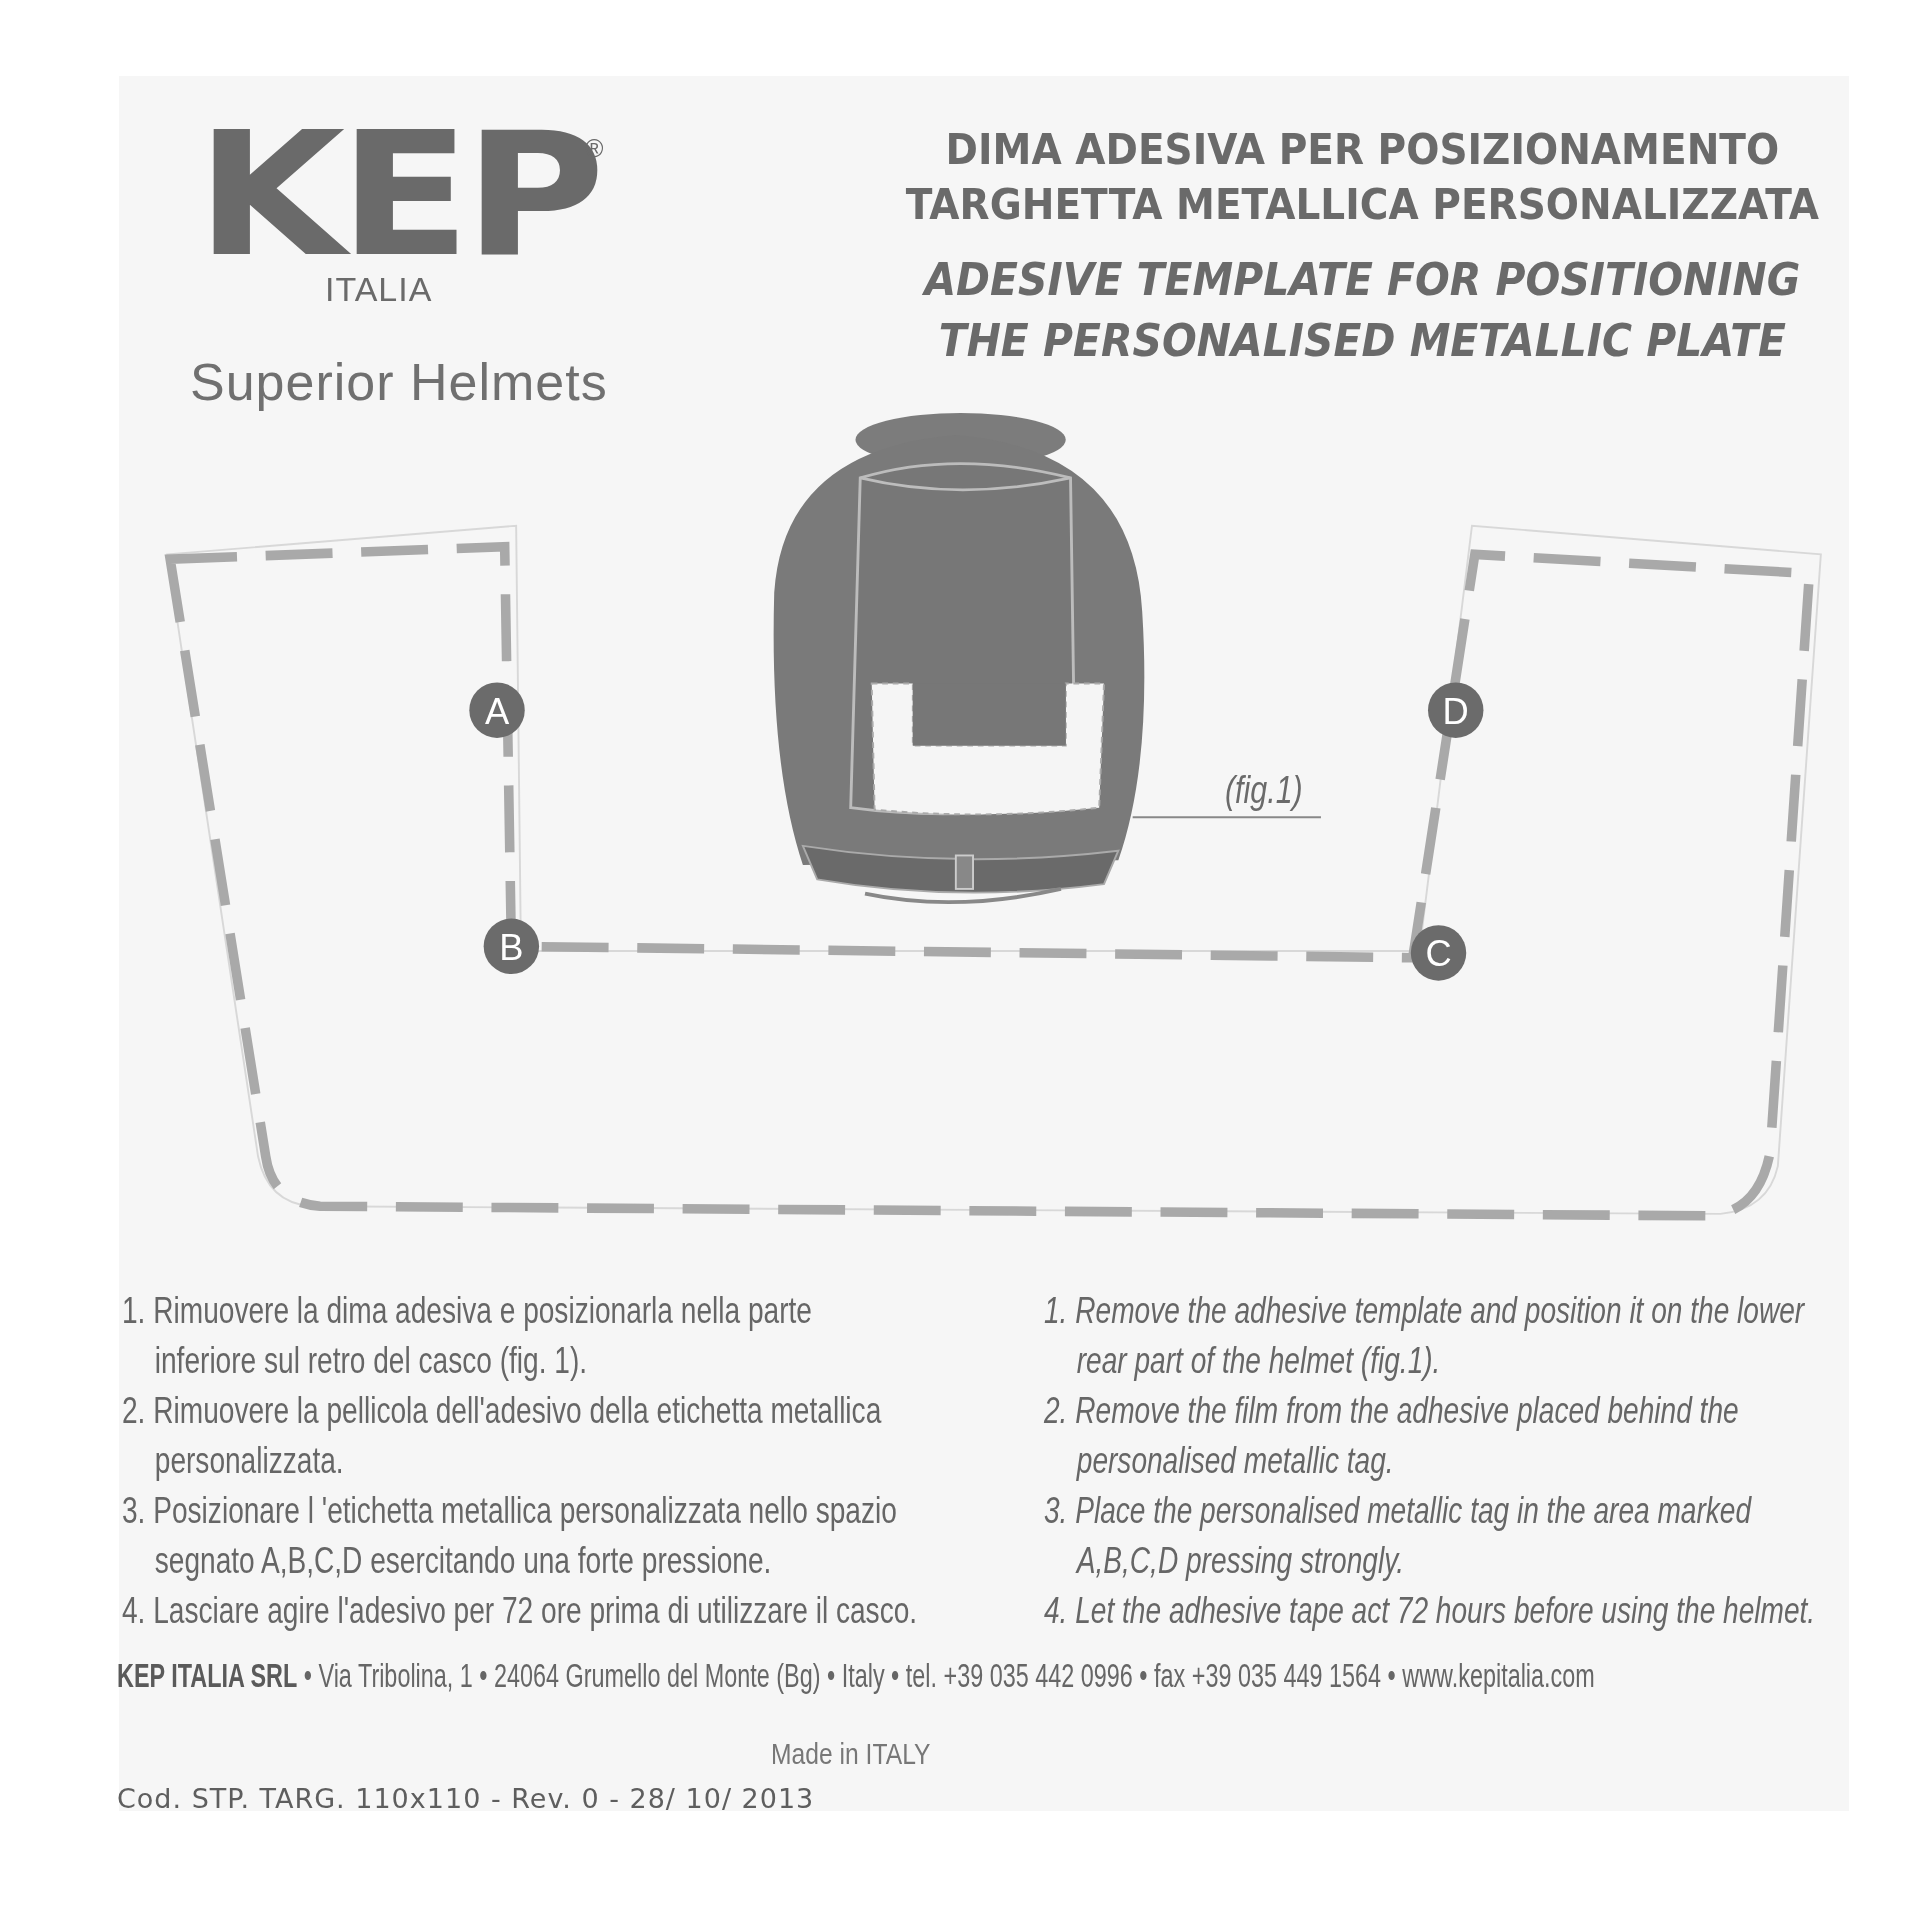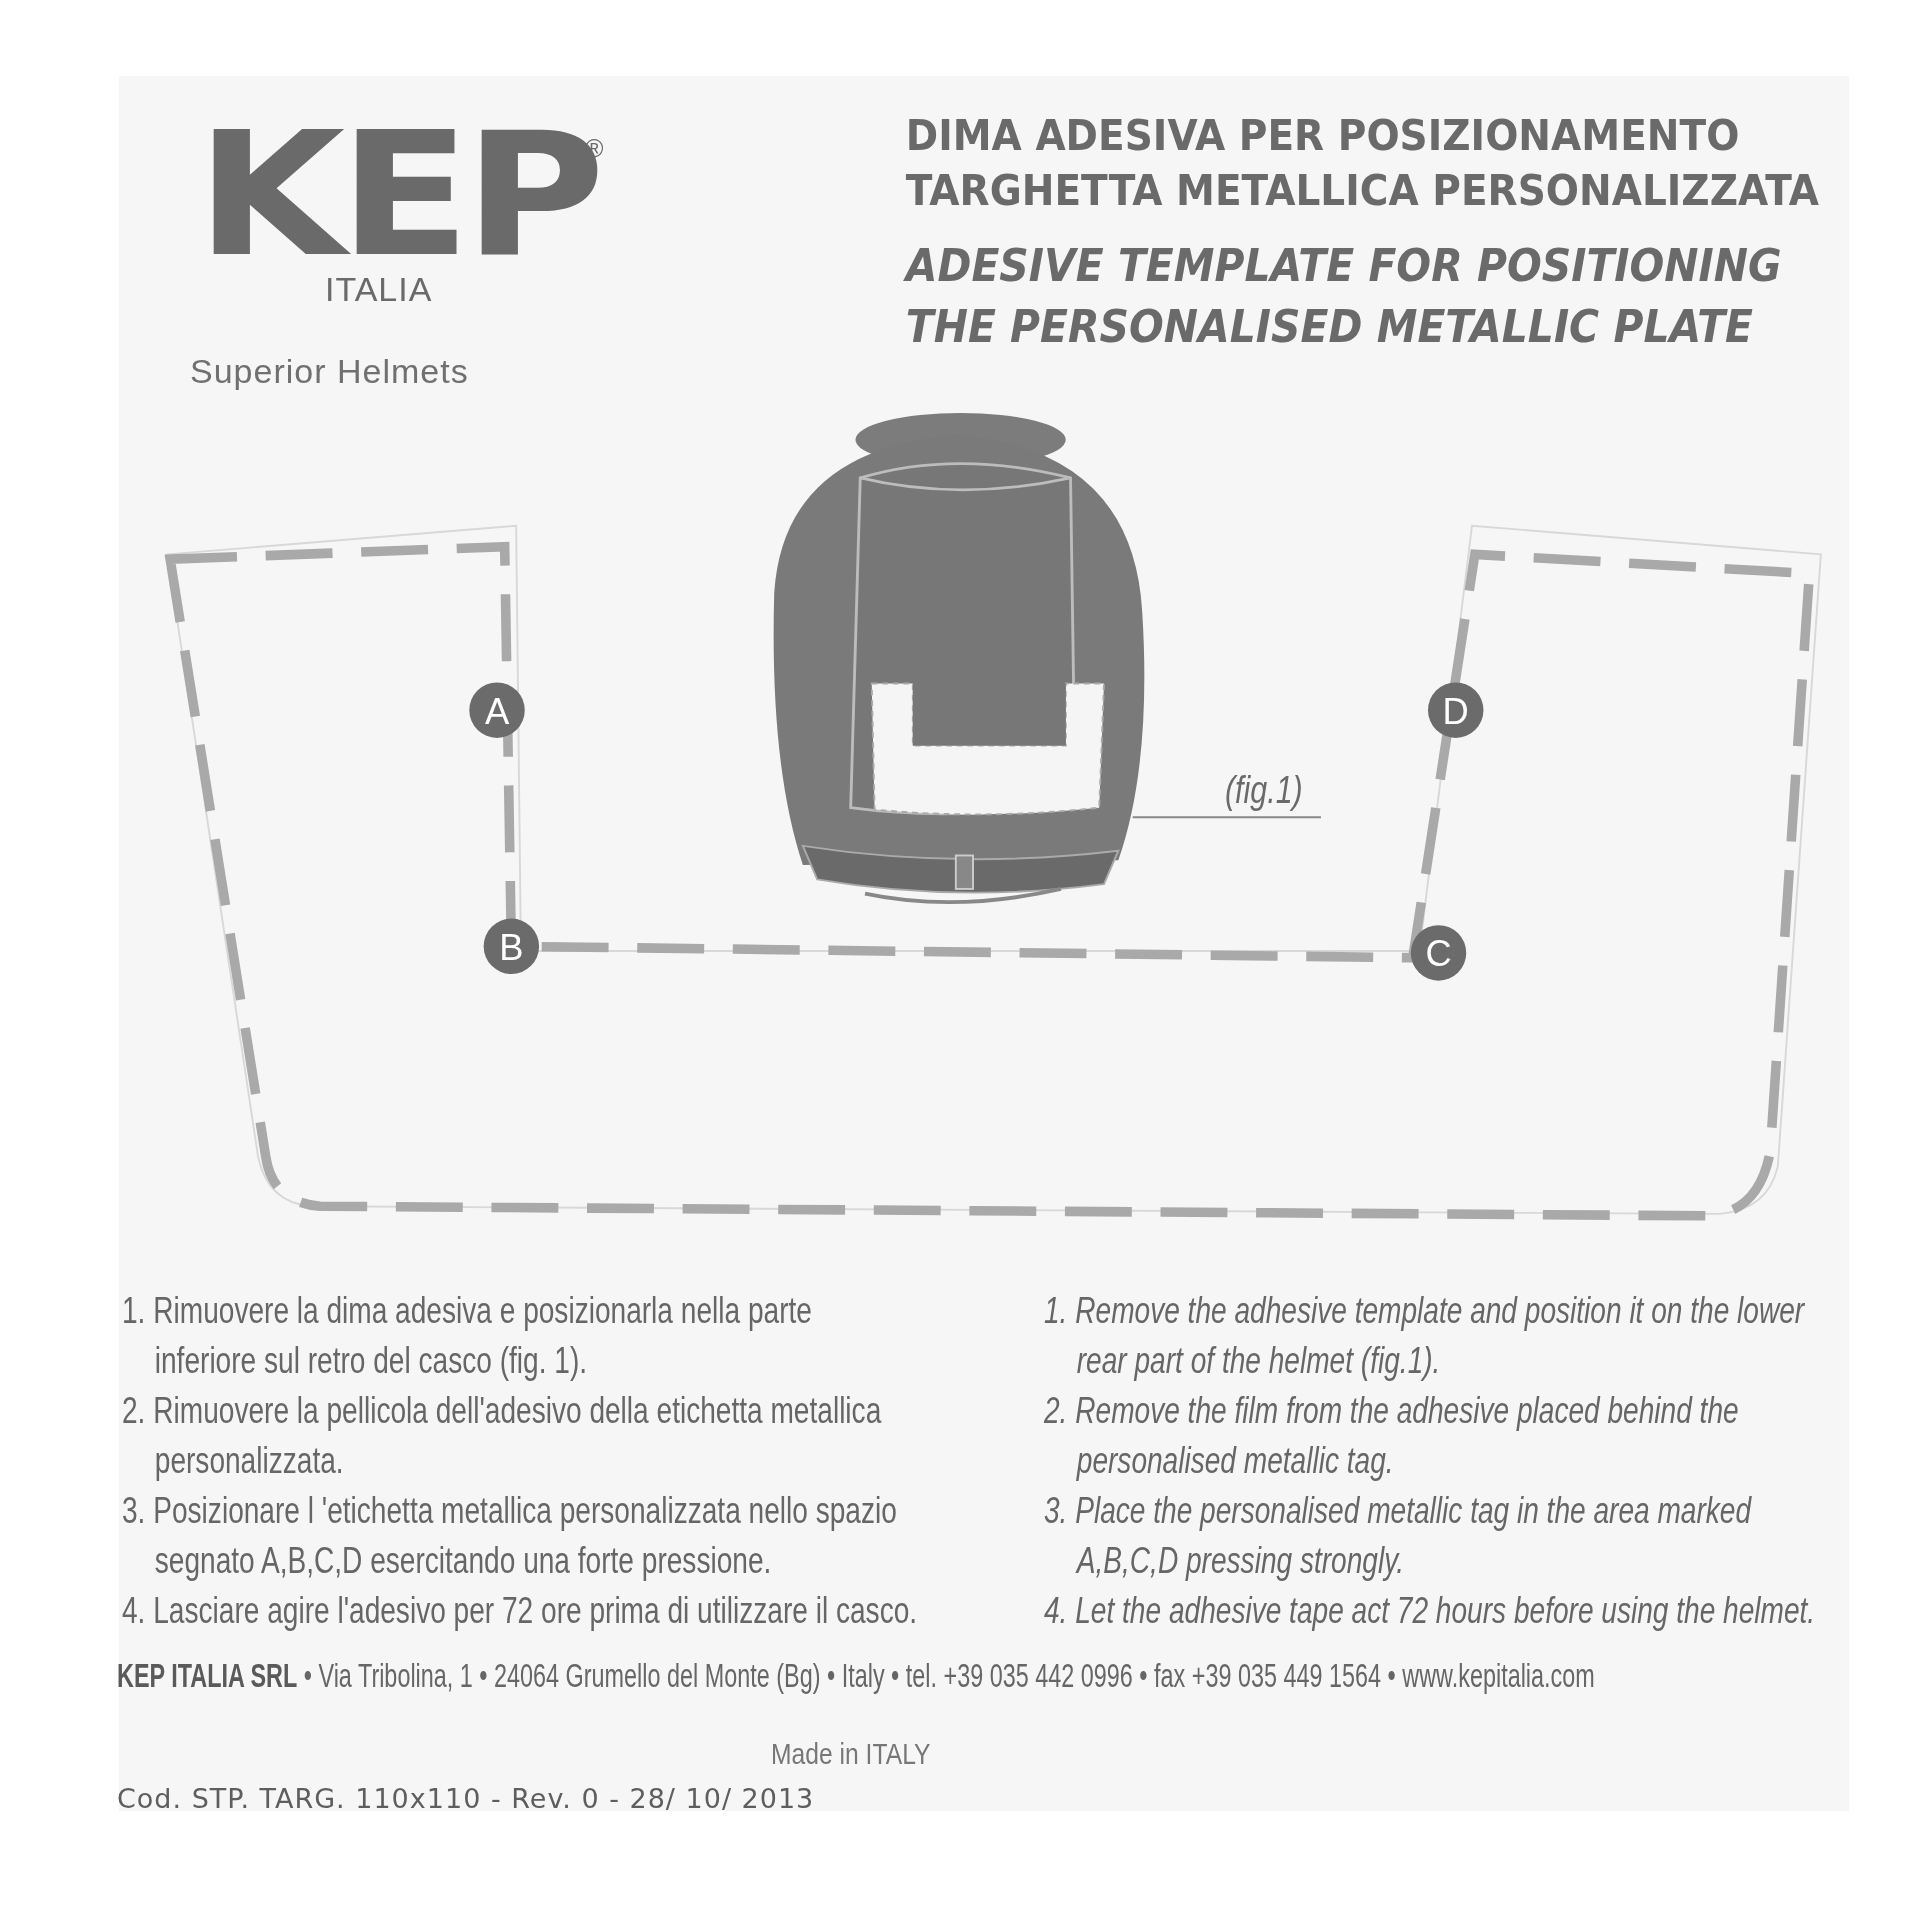--- a/index.html
+++ b/index.html
@@ -13,24 +13,24 @@
   .logo-word {
     position:absolute; left:196px; top:113px;
     font-family:"DejaVu Sans", sans-serif; font-weight:bold;
     font-size:172px; line-height:163px; letter-spacing:-5.7px;
     color:#6a6a6a; transform:scaleX(1.12); transform-origin:left top;
   }
   .logo-reg {
     position:absolute; left:585px; top:134px; font-size:25px; color:#6a6a6a;
   }
   .logo-sub { position:absolute; left:325px; top:270px; font-size:34px; color:#6a6a6a; letter-spacing:1px; }
-  .tagline { position:absolute; left:190px; top:352px; font-size:34px; color:#707070; letter-spacing:1px; }
+  .tagline { position:absolute; left:190px; top:352px; font-size:52px; color:#707070; letter-spacing:1px; }
 
   
-  .titles { position:absolute; right:107px; top:108px; text-align:left; color:#6a6a6a; }
+  .titles { position:absolute; right:107px; top:122px; text-align:center; color:#6a6a6a; }
   .t-it { font-family:"DejaVu Sans", sans-serif; font-weight:bold; font-size:42px; line-height:55px; transform:scaleX(0.93); transform-origin:right; }
   .t-en { font-family:"DejaVu Sans", sans-serif; font-weight:bold; font-style:italic; font-size:44px; line-height:61px; transform:scaleX(0.93); transform-origin:right; }
   .t-gap { height:17px; }
 
   
   svg.diagram { position:absolute; left:0; top:0; }
 
   .marker-letter { font-family:"Liberation Sans", sans-serif; font-size:38px; fill:#ffffff; }
 
   .fig-label {

